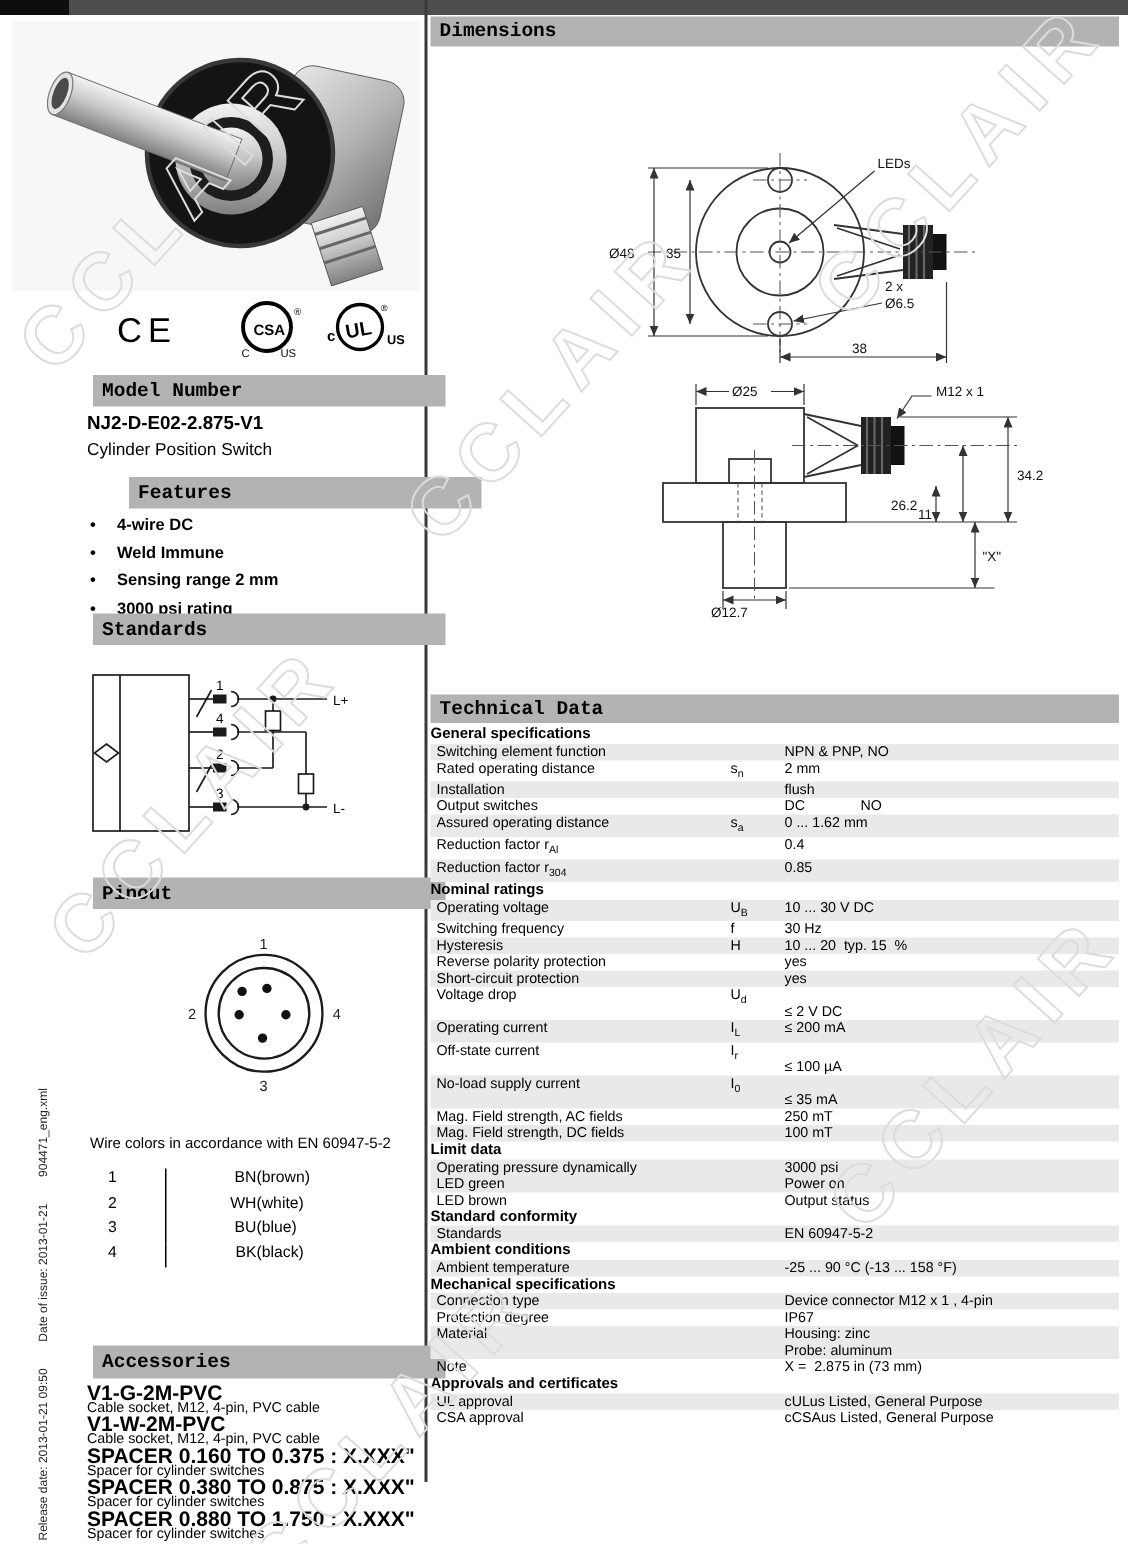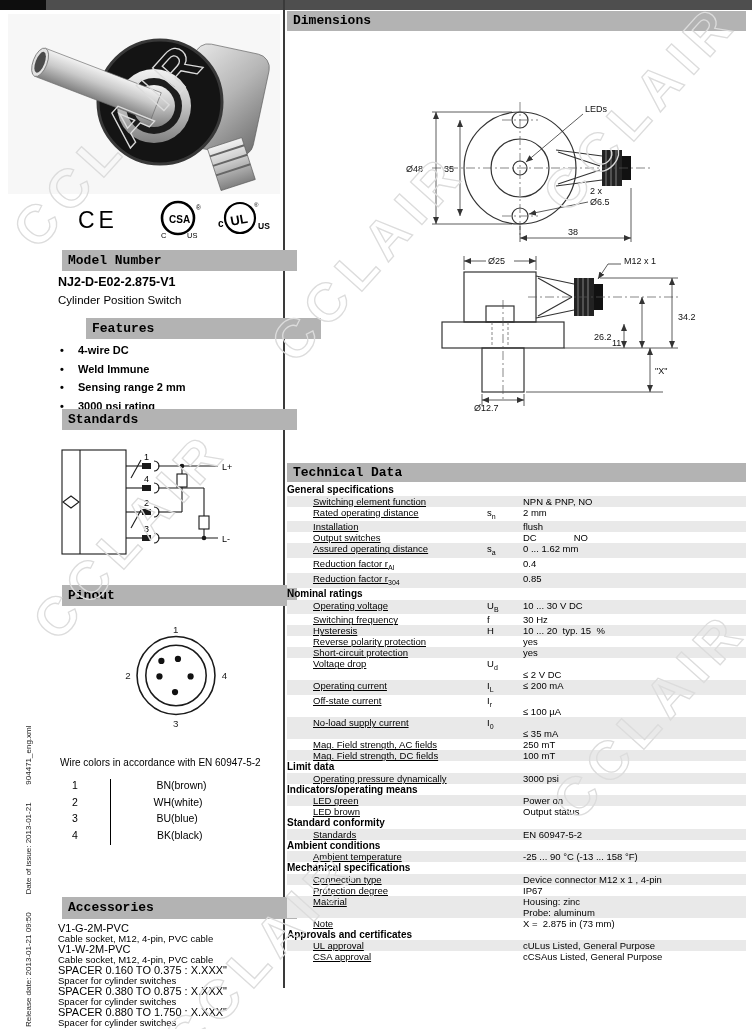--- a/index.html
+++ b/index.html
@@ -22,28 +22,28 @@
   .features-list{left:60px;top:344px;}
   .feat-item{display:flex;font-size:11px;font-weight:bold;height:18.5px;align-items:flex-start;}
   .feat-item .bullet{width:18px;font-size:11px;}
   .wire-note{left:60px;top:757px;font-size:10px;}
   .wire-rows{left:72px;top:779px;width:200px;}
   .wire-row{display:flex;height:16.5px;font-size:10.5px;align-items:flex-start;}
   .w-pin{width:38px;}
   .w-div{width:1px;background:#000;align-self:stretch;}
   .w-code{width:60px;padding-left:18px;box-sizing:border-box;text-align:right;}
   .acc-list{left:58px;top:923px;width:224px;}
-  .acc-model{font-weight:normal;font-size:11px;line-height:11px;}
+  .acc-model{font-weight:bold;font-size:14px;line-height:11px;}
   .acc-desc{font-size:9.5px;line-height:10px;}
   
   .tech-table{left:287px;top:484px;width:459px;}
   .tech-title{font-weight:bold;font-size:10px;line-height:11.5px;}
   .tech-row{display:flex;font-size:9.5px;line-height:11px;}
   .tech-row.alt{background:#e9e9e9;}
-  .t-label{width:200px;padding-left:26px;box-sizing:border-box;text-decoration:underline;}
+  .t-label{width:200px;padding-left:4px;box-sizing:border-box;}
   .t-sym{width:36px;}
   .t-val{flex:1;}
   .t-line{min-height:11px;}
   sub{font-size:7px;}
   
   .wm{position:absolute;font-weight:bold;font-size:54px;letter-spacing:9px;
       color:rgba(255,255,255,0);-webkit-text-stroke:1.3px #dcdcdc;
       transform:rotate(-48deg);transform-origin:left top;z-index:60;pointer-events:none;white-space:nowrap;}
   
   .side-text{left:24px;bottom:2px;height:300px;font-size:8px;color:#222;
@@ -501,21 +501,20 @@
       </span>
     </div>
     <div class="tech-title">Limit data</div>
     <div class="tech-row alt">
       <span class="t-label">Operating pressure dynamically</span>
       <span class="t-sym"></span>
       <span class="t-val">
         <div class="t-line">3000 psi</div>
       </span>
     </div>
-    <div class="tech-title">Indicators/operating means</div>
     <div class="tech-row alt">
       <span class="t-label">LED green</span>
       <span class="t-sym"></span>
       <span class="t-val">
         <div class="t-line">Power on</div>
       </span>
     </div>
     <div class="tech-row">
       <span class="t-label">LED brown</span>
       <span class="t-sym"></span>

